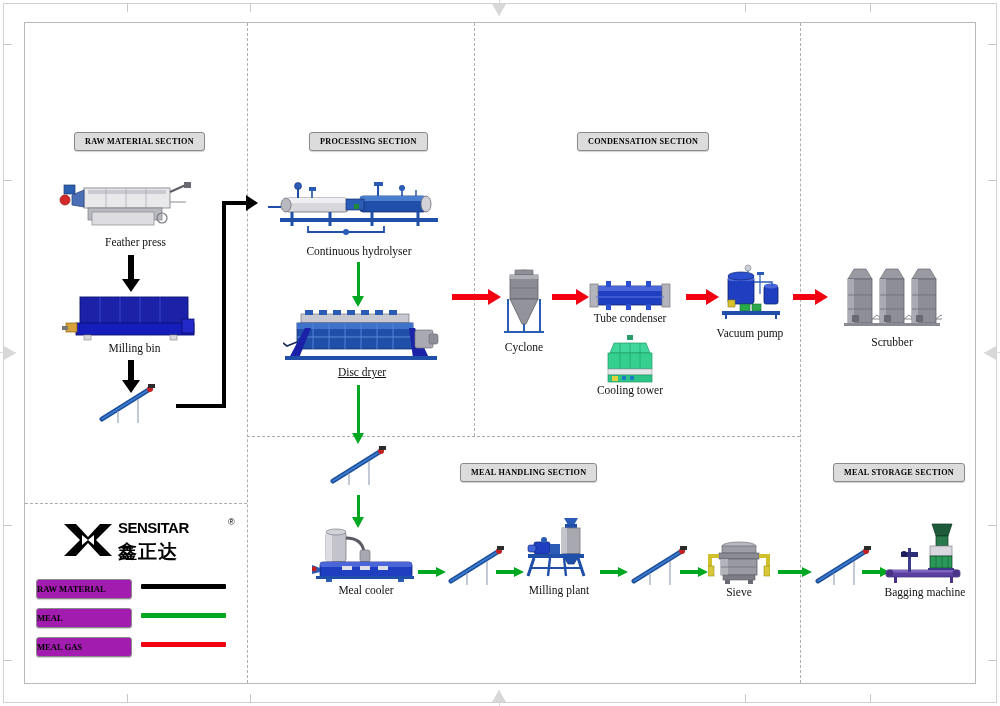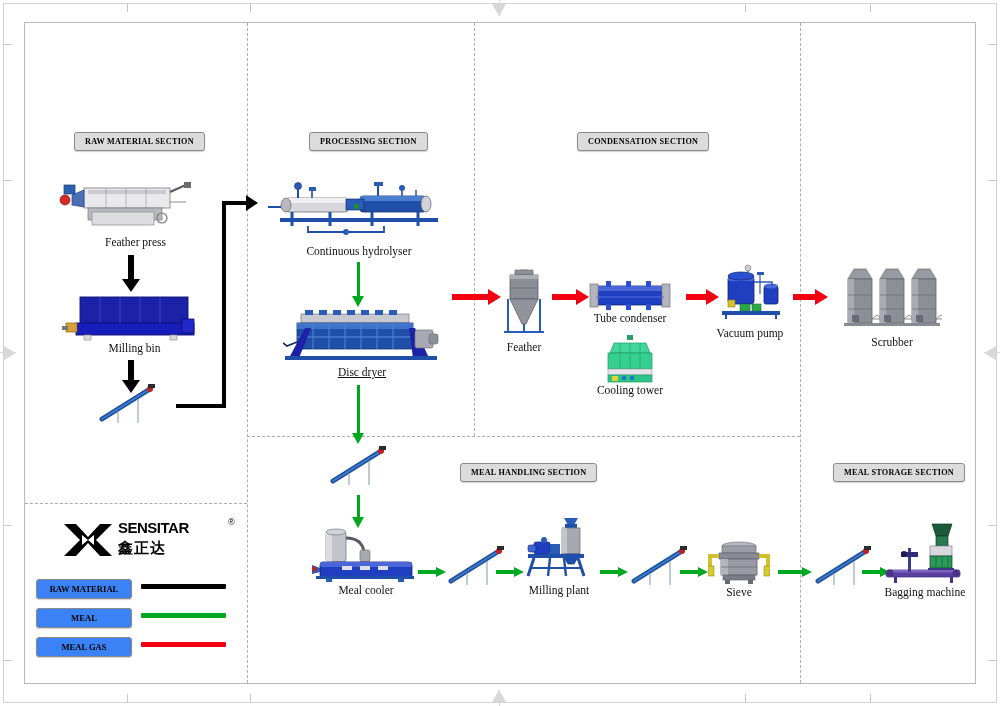--- a/index.html
+++ b/index.html
@@ -33,29 +33,29 @@
 
   
   .node{position:absolute;}
 
   
   .arrow{position:absolute;}
   .a-shaft{position:absolute;}
   .a-head{position:absolute;width:0;height:0;}
 
   
-  .legend-chip{position:absolute;background:#3b82f6;border:1px solid #8a8a8a;border-radius:3px;
-      font-size:8.6px;font-weight:bold;font-family:"Liberation Serif",serif;text-align:center;
+  .legend-chip{position:absolute;background:#a21caf;border:1px solid #8a8a8a;border-radius:3px;
+      font-size:8.6px;font-weight:bold;font-family:"Liberation Serif",serif;
       width:94px;padding:4px 0;box-shadow:0 1px 1px rgba(0,0,0,.18);}
   .legend-bar{position:absolute;width:85px;height:5px;border-radius:1px;}
 
   
   .logo-wrap{position:absolute;left:62px;top:521px;width:175px;height:40px;}
   .logo-text{position:absolute;left:56px;top:-2px;font-family:"Liberation Sans",sans-serif;font-weight:bold;font-size:15px;letter-spacing:-.5px;color:#000;}
-  .logo-cn{position:absolute;left:56px;top:18px;font-family:"Liberation Sans",sans-serif;font-weight:bold;font-size:15px;letter-spacing:1px;color:#000;}
+  .logo-cn{position:absolute;left:56px;top:18px;font-family:"Liberation Sans",sans-serif;font-weight:bold;font-size:19px;letter-spacing:1px;color:#000;}
   .logo-r{position:absolute;left:166px;top:-4px;font-size:9px;font-family:"Liberation Sans",sans-serif;}
 </style>
 </head>
 <body>
 
 <div id="page">
 
   <div class="sheet-outer"></div>
   <div class="sheet-inner"></div>
 
@@ -268,21 +268,21 @@
       <rect x="10" y="9" width="28" height="24" fill="#8c8c94" stroke="#60606a" stroke-width=".8"></rect>
       <rect x="10" y="9" width="28" height="4" fill="#aeaeb6"></rect>
       <line x1="10" y1="22" x2="38" y2="22" stroke="#6d6d76" stroke-width=".8"></line>
       <polygon points="10,33 38,33 26,58 22,58" fill="#93939b" stroke="#60606a" stroke-width=".8"></polygon>
       <line x1="24" y1="58" x2="24" y2="65" stroke="#2a5bb5" stroke-width="2"></line>
       <line x1="8" y1="33" x2="8" y2="66" stroke="#2a5bb5" stroke-width="2"></line>
       <line x1="40" y1="33" x2="40" y2="66" stroke="#2a5bb5" stroke-width="2"></line>
       <line x1="4" y1="66" x2="44" y2="66" stroke="#2a5bb5" stroke-width="2"></line>
     </svg>
   </div>
-  <div class="cap" style="left:490px;top:341px;width:68px;">Feather</div>
+  <div class="cap" style="left:490px;top:341px;width:68px;">Cyclone</div>
 
   <div class="arrow" style="left:552px;top:291px;">
     <div class="a-shaft" style="left:0;top:3px;width:26px;height:6px;background:#f20012;"></div>
     <div class="a-head" style="left:24px;top:-2px;border-top:8px solid transparent;border-bottom:8px solid transparent;border-left:13px solid #f20012;"></div>
   </div>
 
   <div class="node" style="left:588px;top:281px;width:84px;height:32px;">
     <svg width="84" height="32" viewBox="0 0 84 32">
       <rect x="8" y="5" width="68" height="19" rx="2" fill="#1f3fc0" stroke="#101f70" stroke-width=".8"></rect>
       <rect x="8" y="5" width="68" height="5" rx="2" fill="#4a66d8"></rect>

